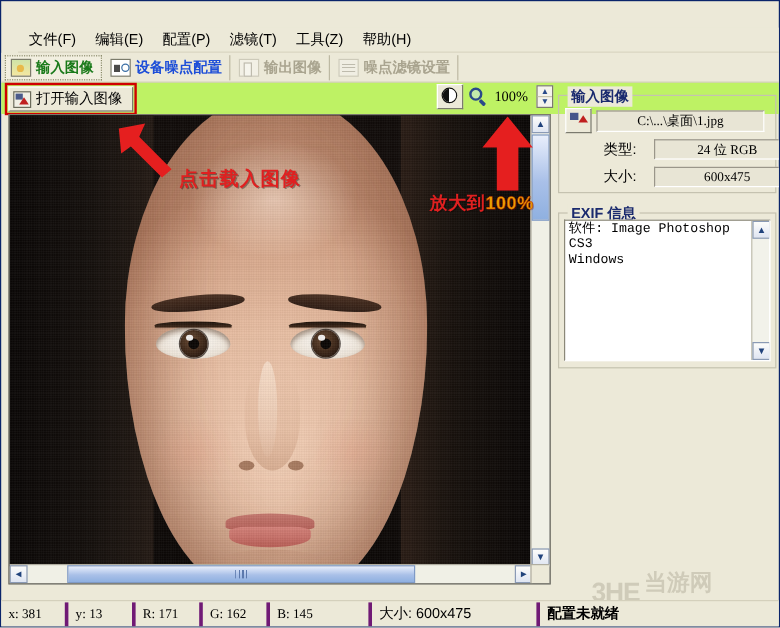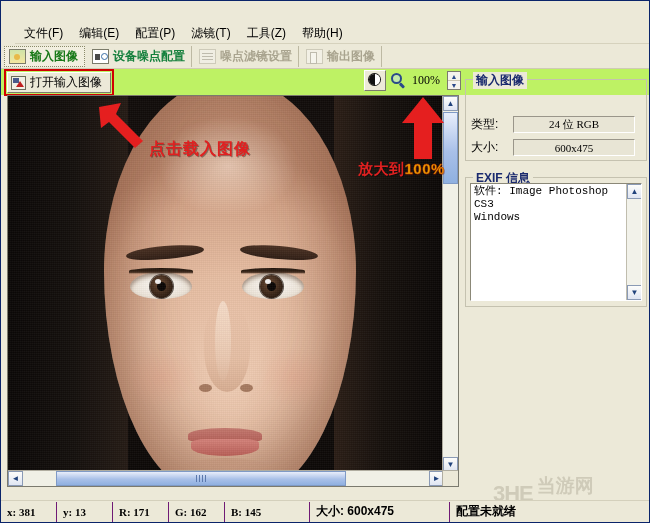--- a/index.html
+++ b/index.html
@@ -122,21 +122,21 @@
     white-space: nowrap;
     cursor: default;
     border-right: 1px solid #bdb9a3;
     box-sizing: border-box;
   }
   .tab.active {
     color: #1a7a1a;
     border: 1px dotted #8a8a6a;
     background: #f2efe0;
   }
-  .tab.enabled { color: #15803d; }
+  .tab.enabled { color: #1d4ed8; }
   .tab.disabled { color: #a9a48f; }
   .tab-ico {
     width: 17px; height: 15px;
     margin-right: 4px;
     flex: 0 0 auto;
     border: 1px solid #7b7b6a;
     box-sizing: border-box;
     position: relative;
     background: #fff;
   }
@@ -484,21 +484,21 @@
     display:flex;align-items:center;justify-content:center;
     font-size:11px; color:#000;
     font-family:"Liberation Serif", serif;
     white-space:nowrap; overflow:hidden;
   }
   .kv-row {
     position:absolute; left:5px;
     display:flex; align-items:center;
   }
   .kv-label {
-    width:42px; font-size:12px; color:#000; white-space:nowrap;
+    width:42px; font-size:12px; color:#000; white-space:nowrap;margin-left:32px;
   }
   .kv-val {
     width:122px; height:17px;
     background:#e8e5d5;
     border:1px solid;
     border-color:#9a968a #ffffff #ffffff #9a968a;
     box-sizing:border-box;
     display:flex;align-items:center;justify-content:center;
     font-size:11px; color:#000;
     font-family:"Liberation Serif", serif;
@@ -560,24 +560,23 @@
     border-top:1px solid #d4d0bc;
     display:flex; align-items:center;
     box-sizing:border-box;
   }
   .sb-cell {
     height: 20px;
     display:flex; align-items:center;
     padding-left: 6px;
     font-size: 11px; color:#000;
     font-family:"Liberation Serif", serif;
-    border-right: 1px solid #701a75;
+    border-right: 3px solid #701a75;
     box-sizing:border-box;
     white-space:nowrap;
-    font-weight:bold;
   }
   .sb-cell.cn { font-family:"Liberation Sans", sans-serif; font-size:12px; }
   #sb-x { width: 56px; }
   #sb-y { width: 56px; }
   #sb-r { width: 56px; }
   #sb-g { width: 56px; }
   #sb-b { width: 85px; }
   #sb-size { width: 140px; }
   #sb-status { flex:1; border-right:none; font-weight:bold;text-align:right; }
 
@@ -632,26 +631,26 @@
   <div id="tabstrip">
     <div class="tab active">
       <span class="tab-ico img"></span>
       <span>输入图像</span>
     </div>
     <div class="tab enabled">
       <span class="tab-ico cam"></span>
       <span>设备噪点配置</span>
     </div>
     <div class="tab disabled">
+      <span class="tab-ico out"></span>
+      <span>输出图像</span>
+    </div>
+    <div class="tab disabled">
       <span class="tab-ico lines"></span>
       <span>噪点滤镜设置</span>
-    </div>
-    <div class="tab disabled">
-      <span class="tab-ico out"></span>
-      <span>输出图像</span>
     </div>
   </div>
 
   <div id="toolbar">
     <div id="open-wrap">
       <div id="open-btn">
         <span id="open-ico"></span>
         <span>打开输入图像</span>
       </div>
     </div>
@@ -718,20 +717,24 @@
     </div>
 
     <div id="corner-box"></div>
   </div>
 
   <div id="rpanel">
 
     <div class="group" id="g-input">
       <div class="group-title">输入图像</div>
 
+      <div id="path-row">
+        <div id="path-ico"></div>
+        <div id="path-field">C:\...\桌面\1.jpg</div>
+      </div>
 
       <div class="kv-row" id="row-type">
         <span class="kv-label">类型:</span>
         <span class="kv-val">24 位 RGB</span>
       </div>
 
       <div class="kv-row" id="row-size">
         <span class="kv-label">大小:</span>
         <span class="kv-val">600x475</span>
       </div>

